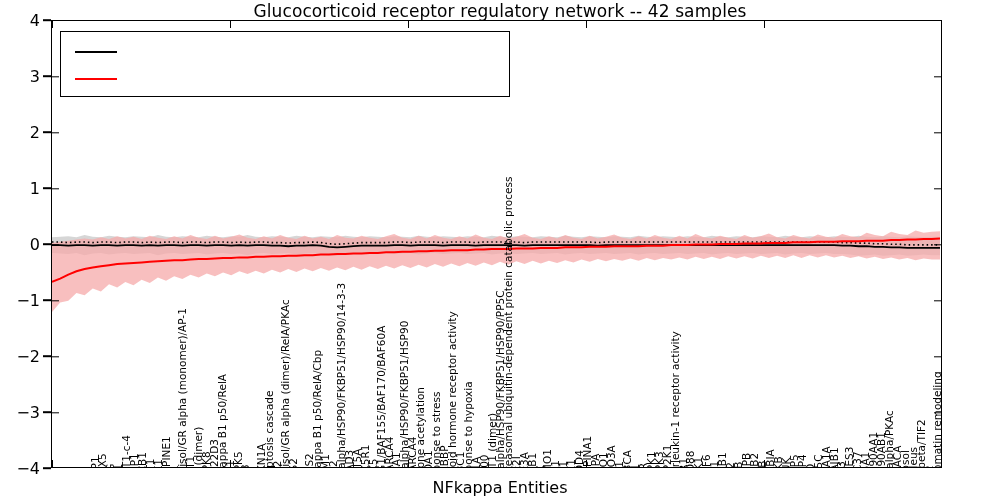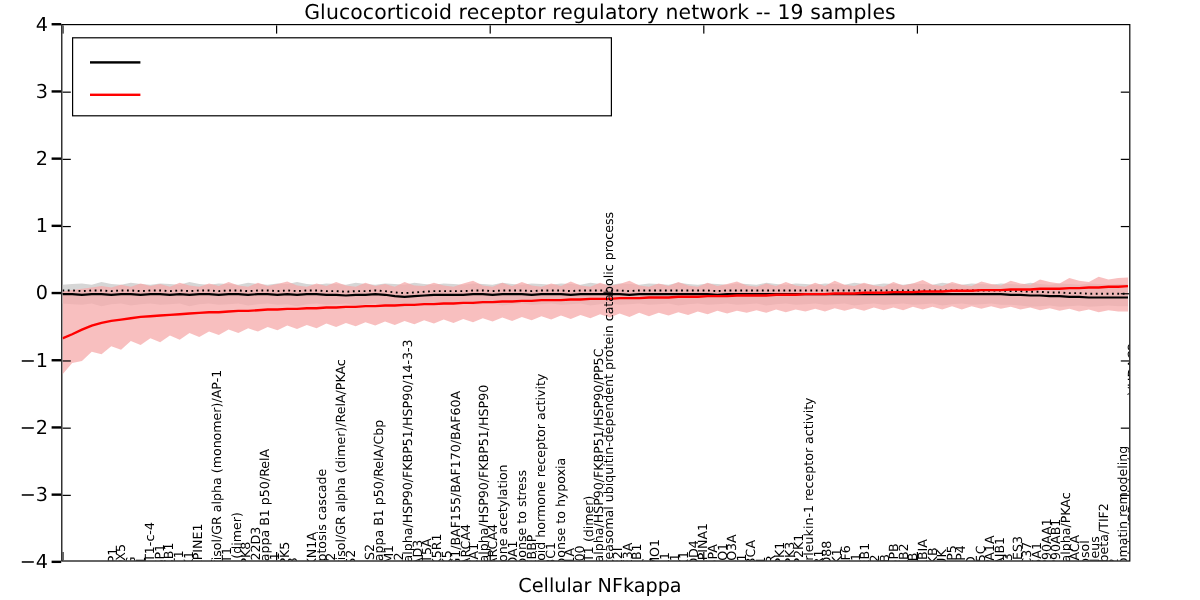--- a/index.html
+++ b/index.html
@@ -40,23 +40,23 @@
            pointer-events:none;}
   .xl{position:absolute;bottom:2px;font-size:10.5px;color:#000;
       transform-origin:left bottom;transform:rotate(-90deg);
       white-space:nowrap;line-height:1;}
 </style>
 </head>
 <body>
 
 <div id="fig">
 
-  <div class="ttl">Glucocorticoid receptor regulatory network -- 19 samples</div>
-
-  <div class="xlab">Cellular NFkappa</div>
+  <div class="ttl">Glucocorticoid receptor regulatory network -- 42 samples</div>
+
+  <div class="xlab">NFkappa Entities</div>
 
   <div class="ytickwrap" id="yticks">
       <div class="ytick" style="top: 448px;">−4</div>
       <div class="ytickmark" style="top: 448px;"></div>
       <div class="ytick" style="top: 392px;">−3</div>
       <div class="ytickmark" style="top: 392px;"></div>
       <div class="ytick" style="top: 336px;">−2</div>
       <div class="ytickmark" style="top: 336px;"></div>
       <div class="ytick" style="top: 280px;">−1</div>
       <div class="ytickmark" style="top: 280px;"></div>

